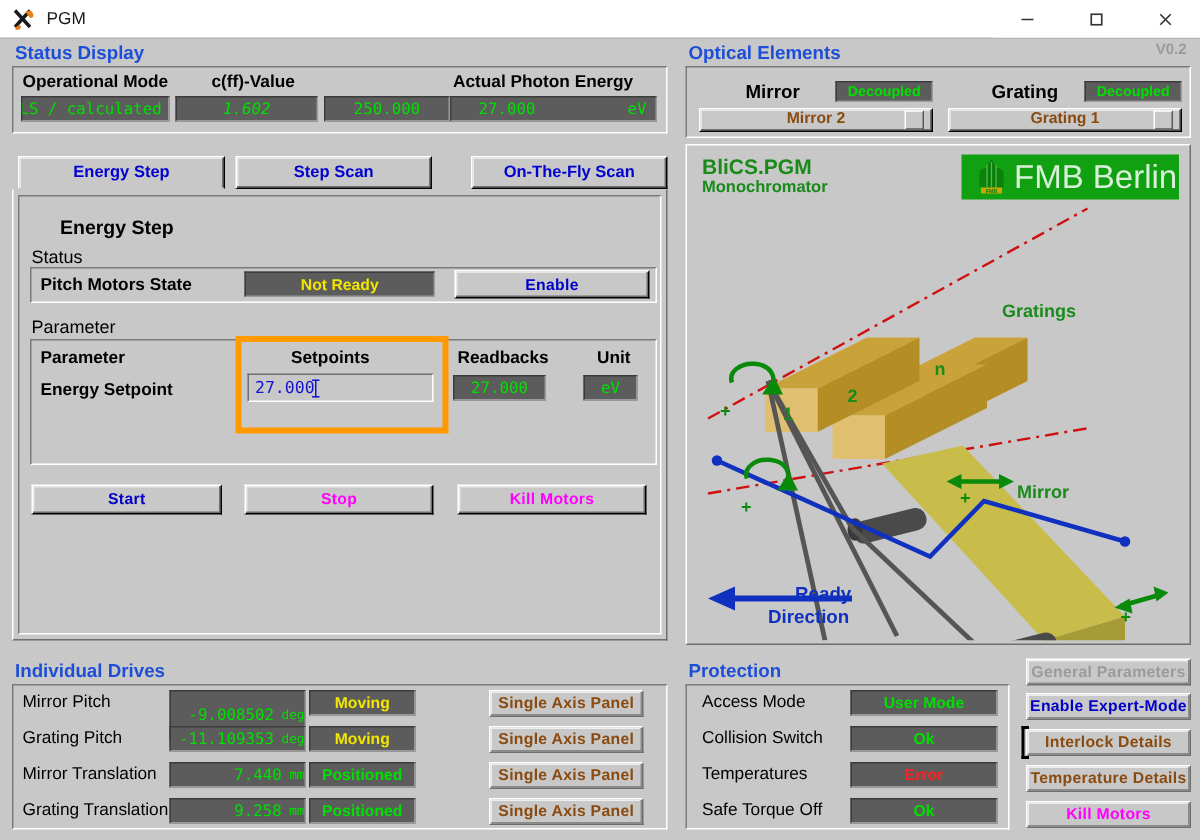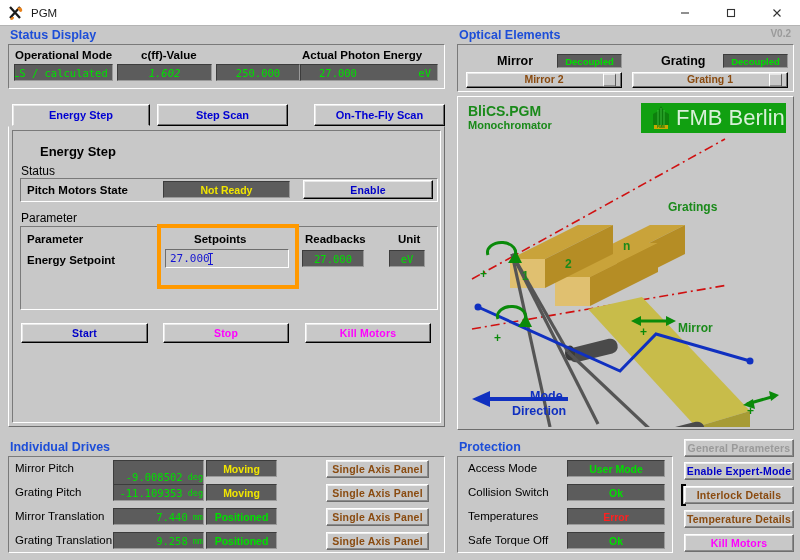--- a/index.html
+++ b/index.html
@@ -439,21 +439,21 @@
       <line x1="287" y1="305" x2="315" y2="297" stroke="#0a8a0a" stroke-width="3"></line>
       <polygon points="283,306 293,300 295,310" fill="#0a8a0a"></polygon>
       <polygon points="319,296 309,292 311,302" fill="#0a8a0a"></polygon>
 
       <line x1="22" y1="300" x2="108" y2="300" stroke="#1030c0" stroke-width="4"></line>
       <polygon points="12,300 30,292 30,308" fill="#1030c0"></polygon>
     </svg>
 
     <div style="position:absolute; left:208px; top:101px; font-size:12px; font-weight:bold; color:#1a8a1a;">Gratings</div>
     <div style="position:absolute; left:218px; top:222px; font-size:12px; font-weight:bold; color:#1a8a1a;">Mirror</div>
-    <div style="position:absolute; left:70px; top:290px; font-size:12.5px; font-weight:bold; color:#1030c0;">Mode</div>
+    <div style="position:absolute; left:70px; top:290px; font-size:12.5px; font-weight:bold; color:#1030c0;">Ready</div>
     <div style="position:absolute; left:52px; top:305px; font-size:12.5px; font-weight:bold; color:#1030c0;">Direction</div>
 
     <div style="position:absolute; left:62px; top:170px; font-size:12px; font-weight:bold; color:#1a8a1a;">1</div>
     <div style="position:absolute; left:105px; top:158px; font-size:12px; font-weight:bold; color:#1a8a1a;">2</div>
     <div style="position:absolute; left:163px; top:140px; font-size:12px; font-weight:bold; color:#1a8a1a;">n</div>
 
     <div style="position:absolute; left:20px; top:168px; font-size:12px; font-weight:bold; color:#0a8a0a;">+</div>
     <div style="position:absolute; left:34px; top:232px; font-size:12px; font-weight:bold; color:#0a8a0a;">+</div>
     <div style="position:absolute; left:180px; top:226px; font-size:12px; font-weight:bold; color:#0a8a0a;">+</div>
     <div style="position:absolute; left:287px; top:305px; font-size:12px; font-weight:bold; color:#0a8a0a;">+</div>

